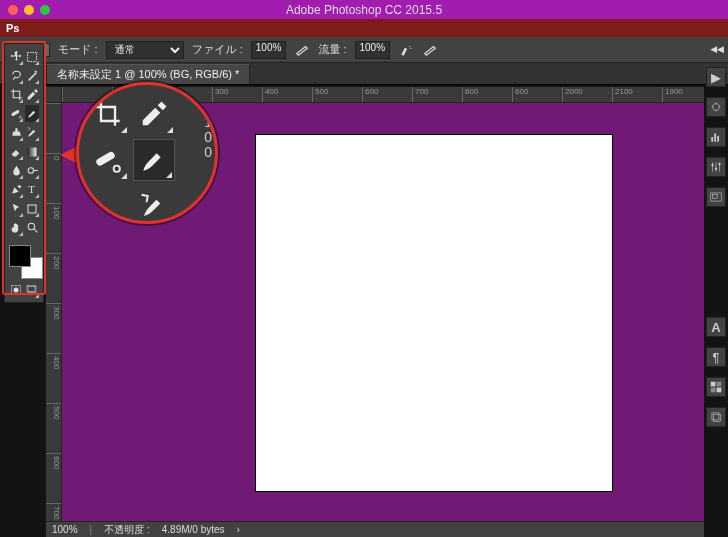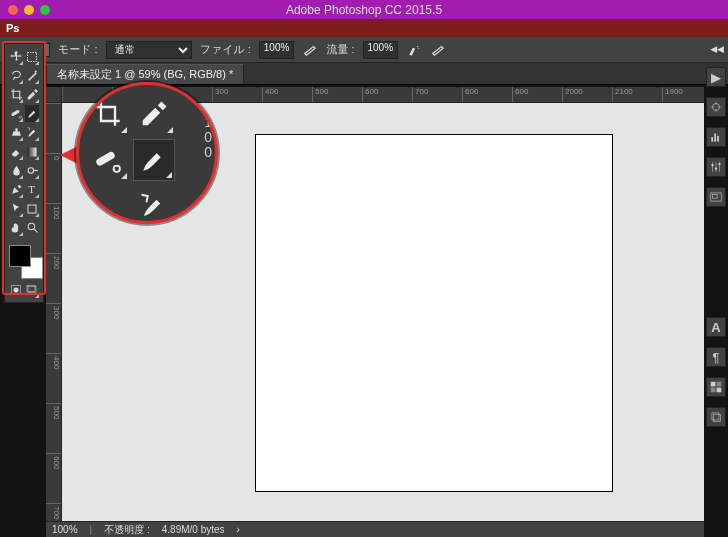--- a/index.html
+++ b/index.html
@@ -34,21 +34,21 @@
   .toolbox .row { display:flex; }
   .tool { width:17px; height:17px; margin:1px; background:#424242; display:flex; align-items:center; justify-content:center; color:#ddd; font-size:12px; position:relative;}
   .tool.sel { background:#2a2a2a; }
   .tool .corner { position:absolute; right:0; bottom:0; width:0; height:0; border-right:4px solid #bbb; border-top:4px solid transparent;}
   .toolbox .swatches { position:relative; width:34px; height:34px; margin:4px 1px 1px; }
   .sw-fg { position:absolute; left:0; top:0; width:22px; height:22px; background:#000; border:1px solid #888; z-index:2;}
   .sw-bg { position:absolute; right:0; bottom:0; width:22px; height:22px; background:#fff; border:1px solid #888; }
   .toolbox-hi { position:absolute; left:2px; top:41px; width:44px; height:254px; border:2px solid #e0312f; border-radius:3px; pointer-events:none; z-index:20;}
 
   
-  .stage { position:absolute; left:46px; top:87px; right:24px; bottom:16px; background:#e5e5e5; }
+  .stage { position:absolute; left:46px; top:87px; right:24px; bottom:16px; background:#701a75; }
   .ruler-h { position:absolute; left:16px; right:0; top:0; height:16px; background:#3a3a3a; border-bottom:1px solid #222; display:flex; color:#999; font-size:8px; overflow:hidden;}
   .ruler-h span { flex:0 0 50px; border-left:1px solid #666; padding-left:2px; }
   .ruler-v { position:absolute; left:0; top:16px; bottom:0; width:16px; background:#3a3a3a; border-right:1px solid #222; display:flex; flex-direction:column; color:#999; font-size:8px; overflow:hidden;}
   .ruler-v span { flex:0 0 50px; border-top:1px solid #666; writing-mode:vertical-rl; padding-top:2px;}
   .ruler-corner { position:absolute; left:0; top:0; width:16px; height:16px; background:#3a3a3a; border-right:1px solid #222; border-bottom:1px solid #222;}
   .canvas { position:absolute; left:210px; top:48px; width:356px; height:356px; background:#fff; box-shadow:0 0 0 1px #000;}
 
   
   .statusbar { position:absolute; left:46px; right:24px; bottom:0; height:16px; background:#424242; display:flex; align-items:center; font-size:10px; color:#ddd; gap:12px; padding:0 6px; border-top:1px solid #222;}
   .statusbar .sep { color:#888; }
@@ -86,21 +86,21 @@
 </div>
 
 <div class="optbar">
   <span class="chip">
     <svg width="14" height="14" viewBox="0 0 24 24">
         <path d="M4 20c4-1 6-3 9-6l3-3-3-3-3 3c-3 3-5 5-6 9z" fill="#ddd"></path>
       </svg>
   </span>
   <span class="swatch"></span>
   <span>モード :</span>
-  <select class="numbox" style="width:86px">
+  <select class="numbox" style="width:78px">
     <option>通常</option>
   </select>
   <span>ファイル :</span>
   <span class="numbox">100%</span>
   <span class="chip">
     <svg width="14" height="14" viewBox="0 0 24 24">
         <path d="M3 18l15-12 3 3L6 21z" fill="none" stroke="#ddd" stroke-width="2"></path>
       </svg>
   </span>
   <span>流量 :</span>
@@ -113,21 +113,21 @@
       </svg>
   </span>
   <span class="chip">
     <svg width="14" height="14" viewBox="0 0 24 24">
         <path d="M3 18l15-12 3 3L6 21z" fill="none" stroke="#ddd" stroke-width="2"></path>
       </svg>
   </span>
 </div>
 
 <div class="tabstrip">
-  <div class="doctab">名称未設定 1 @ 59% (BG, RGB/8) *</div>
+  <div class="doctab">名称未設定 1 @ 100% (BG, RGB/6) *</div>
 </div>
 <div class="exp-left">»</div>
 
 <div class="toolbox">
   <div class="row">
     <div class="tool">
         <svg width="13" height="13" viewBox="0 0 24 24">
           <path d="M12 2l3 3h-2v5h5V8l3 3-3 3v-2h-5v5h2l-3 3-3-3h2v-5H4v2L1 11l3-3v2h5V5H7z" fill="#ddd"></path>
         </svg>
         <span class="corner"></span>

